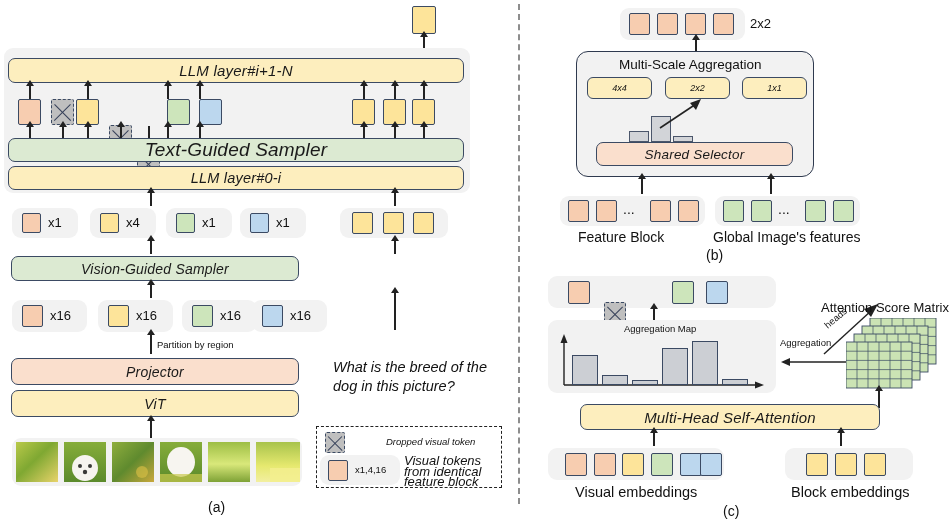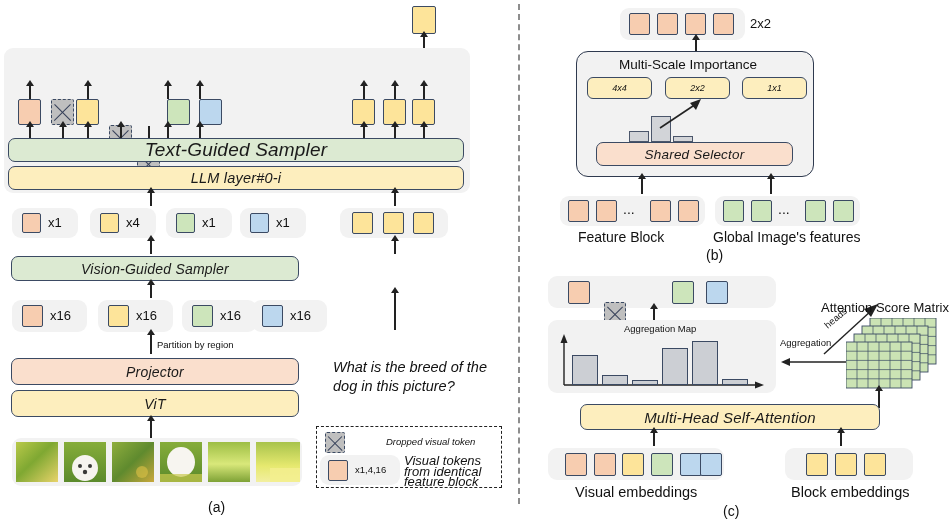--- a/index.html
+++ b/index.html
@@ -101,20 +101,23 @@
 </head>
 <body>
 
 <div class="stage">
 
   <div class="tok yellow abs" style="left:412px;top:6px;width:24px;height:28px;"></div>
   <div class="arrow-up" style="left:423px;top:36px;height:12px;"></div>
 
   <div class="panel-bg abs" style="left:4px;top:48px;width:466px;height:145px;"></div>
 
+  <div class="bar yellow abs" style="left:8px;top:58px;width:456px;height:25px;font-size:15px;">
+    <span>LLM layer#i+1-N</span>
+  </div>
 
   <div class="arrow-up" style="left:29px;top:85px;height:14px;"></div>
   <div class="arrow-up" style="left:87px;top:85px;height:14px;"></div>
   <div class="arrow-up" style="left:167px;top:85px;height:14px;"></div>
   <div class="arrow-up" style="left:199px;top:85px;height:14px;"></div>
 
   <div class="arrow-up" style="left:363px;top:85px;height:14px;"></div>
   <div class="arrow-up" style="left:394px;top:85px;height:14px;"></div>
   <div class="arrow-up" style="left:423px;top:85px;height:14px;"></div>
 
@@ -281,21 +284,21 @@
 
   <div class="panel-bg abs" style="left:620px;top:8px;width:125px;height:32px;"></div>
   <div class="tok peach abs" style="left:629px;top:13px;width:21px;height:22px;"></div>
   <div class="tok peach abs" style="left:657px;top:13px;width:21px;height:22px;"></div>
   <div class="tok peach abs" style="left:685px;top:13px;width:21px;height:22px;"></div>
   <div class="tok peach abs" style="left:713px;top:13px;width:21px;height:22px;"></div>
   <span class="lbl" style="left:750px;top:16px;">2x2</span>
   <div class="arrow-up" style="left:695px;top:39px;height:13px;"></div>
 
   <div class="msd-outer" style="left:576px;top:51px;width:238px;height:126px;"></div>
-  <span class="lbl" style="left:619px;top:57px;font-size:13.5px;">Multi-Scale Importance</span>
+  <span class="lbl" style="left:619px;top:57px;font-size:13.5px;">Multi-Scale Aggregation</span>
 
   <div class="scale-box" style="left:587px;top:77px;width:65px;height:22px;">
     <span>4x4</span>
   </div>
   <div class="scale-box" style="left:665px;top:77px;width:65px;height:22px;">
     <span>2x2</span>
   </div>
   <div class="scale-box" style="left:742px;top:77px;width:65px;height:22px;">
     <span>1x1</span>
   </div>

